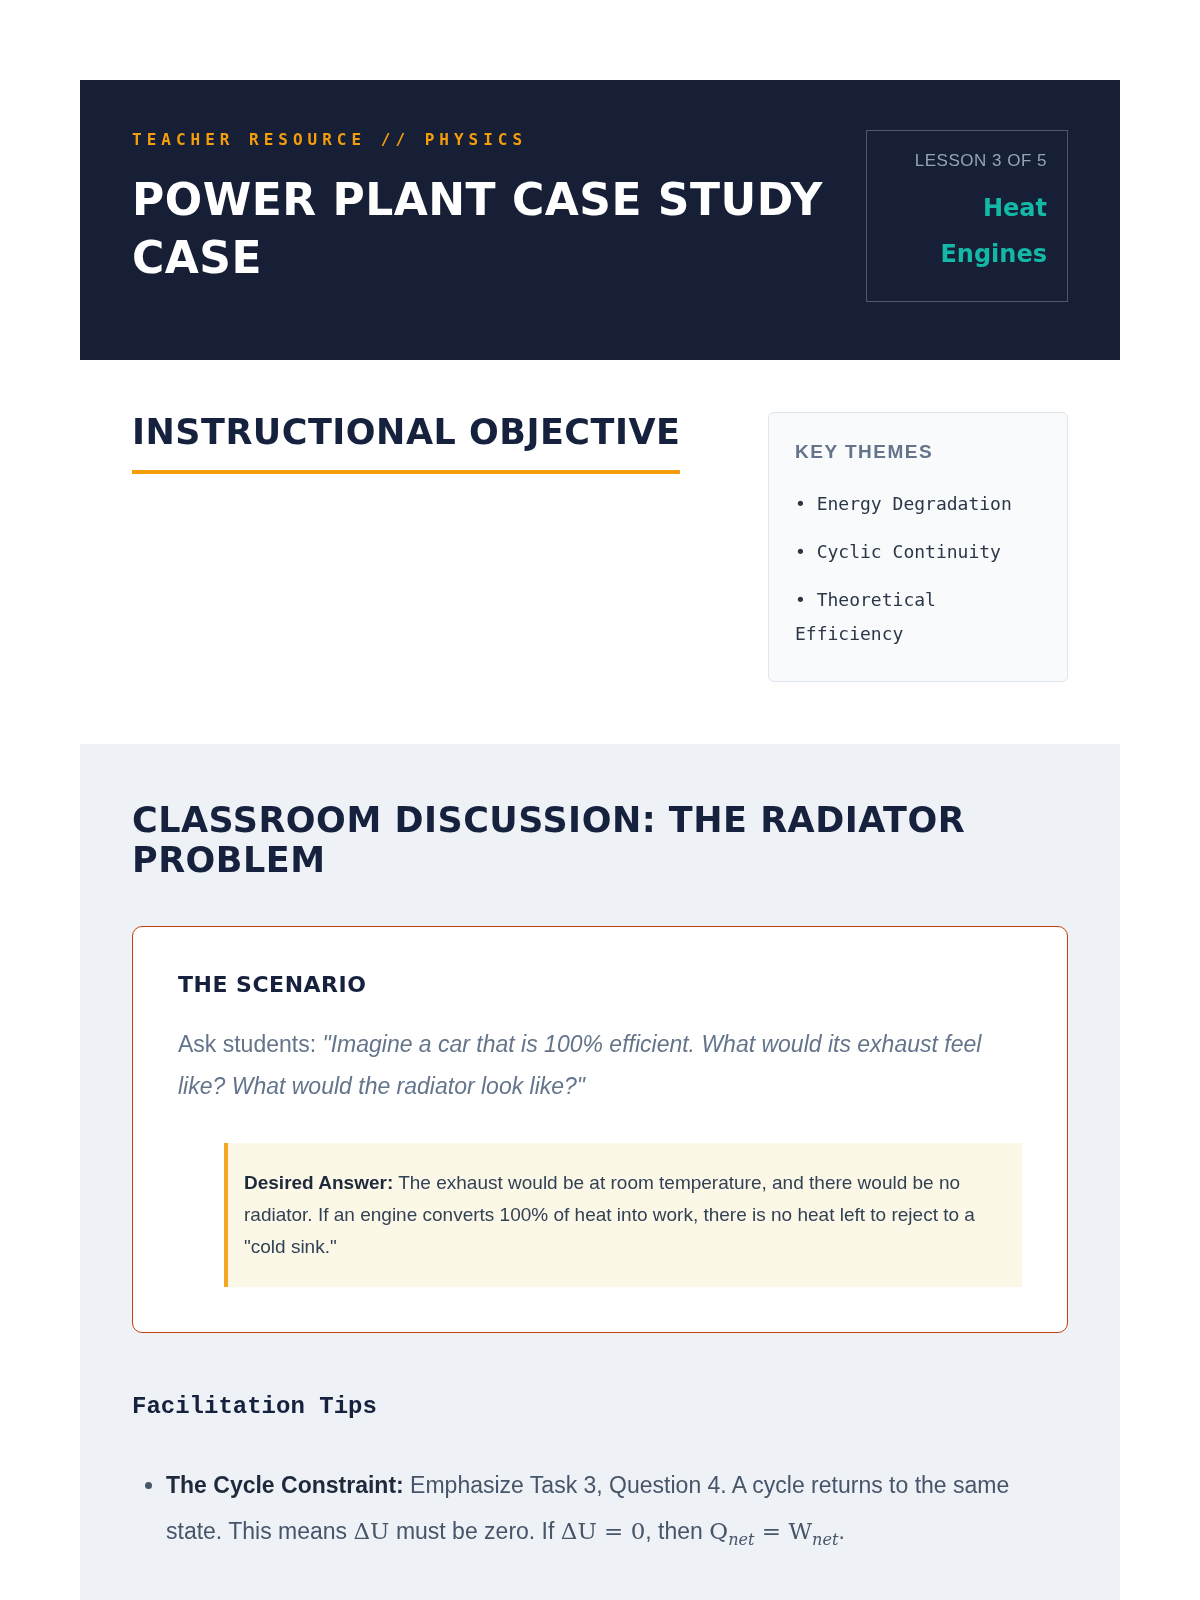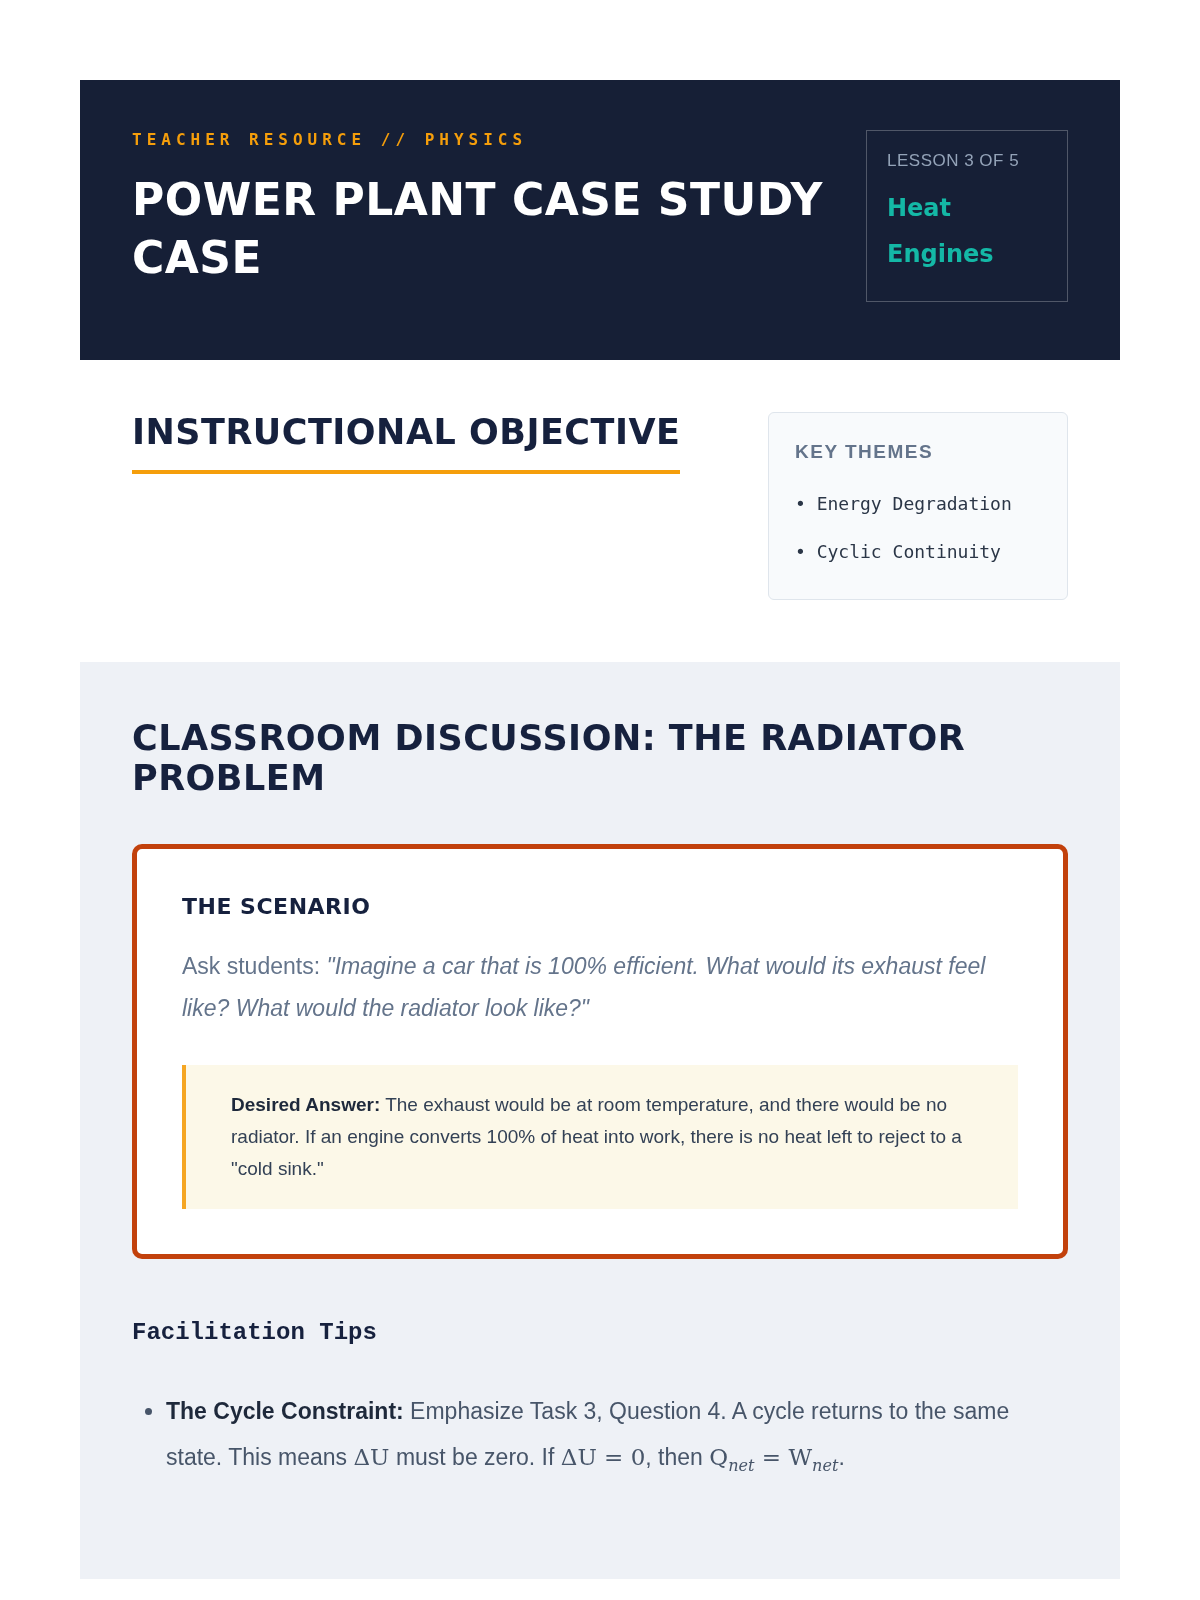--- a/index.html
+++ b/index.html
@@ -37,21 +37,21 @@
     color: #ffffff;
     font-size: 44px;
     line-height: 58px;
     letter-spacing: 0.5px;
     max-width: 700px;
   }
   .lesson-box {
     border: 1px solid rgba(255,255,255,0.25);
     width: 202px;
     padding: 20px 20px 24px 20px;
-    text-align: left;
+    text-align: right;
     flex-shrink: 0;
   }
   .lesson-label {
     color: #94A3B8;
     font-size: 17px;
     letter-spacing: 0.5px;
   }
   .lesson-topic {
     margin-top: 14px;
     color: #14b8a6;
@@ -115,21 +115,21 @@
   .theme-item:last-child { margin-bottom: 0; }
 
   
   .discussion {
     background: #EEF1F6;
     padding: 56px 52px 90px 52px;
   }
   .discussion > .section-heading { display: block; margin-bottom: 46px; }
   .scenario-card {
     background: #ffffff;
-    border: 5px solid #c2410c;
+    border: 1px solid #c2410c;
     border-radius: 10px;
     padding: 45px;
     margin-bottom: 60px;
   }
   .scenario-heading {
     font-family: "DejaVu Sans", sans-serif;
     font-weight: bold;
     font-size: 22px;
     color: #16213E;
     letter-spacing: 0.5px;
@@ -138,24 +138,25 @@
   .scenario-prompt {
     font-size: 23px;
     line-height: 42px;
     color: #64748B;
   }
   .scenario-prompt .quote { font-style: italic; }
   .callout {
     margin-top: 36px;
     background: #FCF8E8;
     border-left: 4px solid #F5A623;
-    padding: 24px 45px;
+    padding: 24px 16px;
     font-size: 19px;
     line-height: 32px;
     color: #334155;
+    margin-left: 46px;
   }
   .callout strong { color: #1E293B; }
 
   .tips-heading {
     font-family: Liberation Mono, monospace;
     font-weight: bold;
     font-size: 24px;
     color: #16213E;
     margin-bottom: 42px;
   }
@@ -195,20 +196,21 @@
   </header>
 
   <section class="objective">
     <div class="objective-left">
       <h2 class="section-heading underlined">INSTRUCTIONAL OBJECTIVE</h2>
     </div>
     <aside class="key-themes">
       <div class="key-themes-heading">KEY THEMES</div>
       <div class="theme-item">Energy Degradation</div>
       <div class="theme-item">Cyclic Continuity</div>
+      <div class="theme-item">Theoretical Efficiency</div>
     </aside>
   </section>
 
   <section class="discussion">
     <h2 class="section-heading">CLASSROOM DISCUSSION: THE RADIATOR PROBLEM</h2>
 
     <div class="scenario-card">
       <h3 class="scenario-heading">THE SCENARIO</h3>
       <p class="scenario-prompt"><span>Ask students: </span><span class="quote">"Imagine a car that is 100% efficient. What would its exhaust feel like? What would the radiator look like?"</span></p>
       <div class="callout"><strong>Desired Answer:</strong><span> The exhaust would be at room temperature, and there would be no radiator. If an engine converts 100% of heat into work, there is no heat left to reject to a "cold sink."</span></div>

